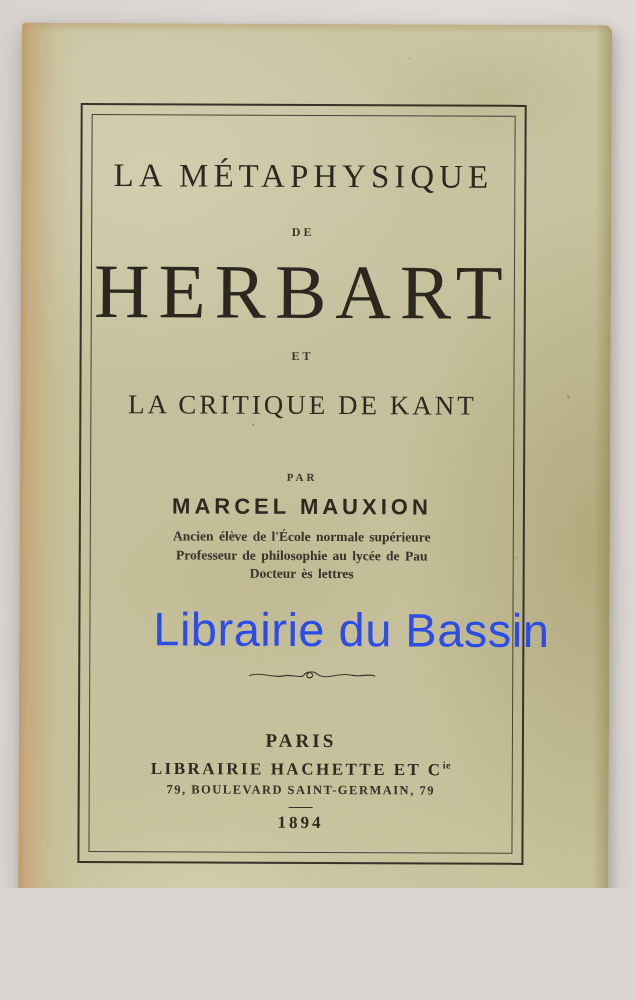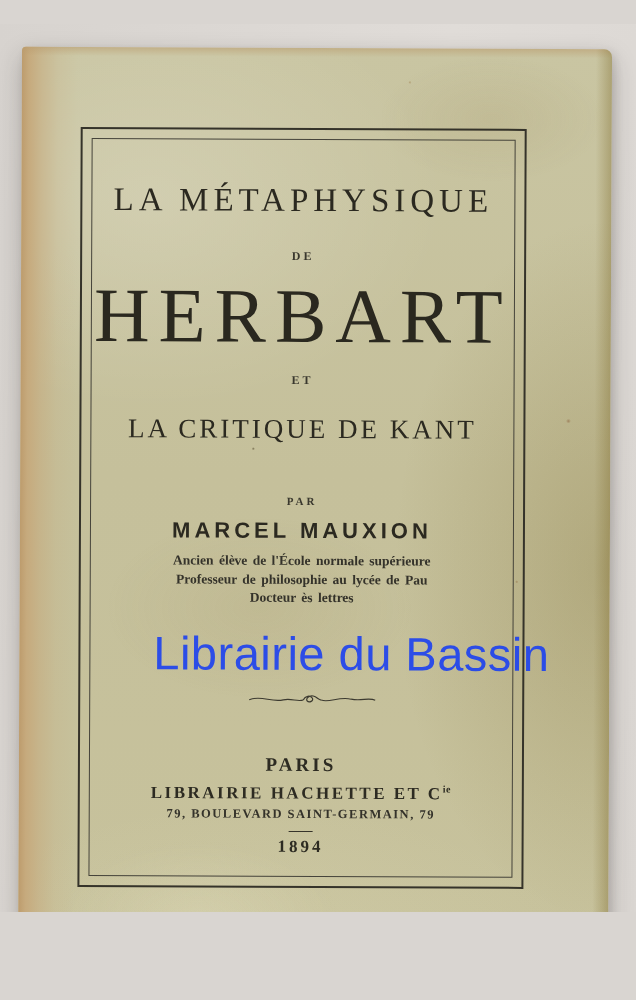--- a/index.html
+++ b/index.html
@@ -2,21 +2,20 @@
 <html><head>
 <meta charset="utf-8">
 <style>
   html, body { margin: 0; padding: 0; background: #d9d5d1; }
   .photo {
     position: relative;
     width: 636px; height: 888px;
     overflow: hidden;
     background: linear-gradient(102deg, #d7d3cf 0%, #e0dcd8 55%, #dad6d2 100%);
     font-family: "Liberation Serif", serif;
-    margin-top: 24px;
   }
   .book {
     position: absolute;
     left: 20px; top: 24px;
     width: 590px; height: 946px;
     background:
       radial-gradient(420px 300px at 22% 16%, rgba(255,255,252,0.18), rgba(255,255,252,0) 70%),
       radial-gradient(300px 500px at 99% 55%, rgba(125,108,48,0.28), rgba(125,108,48,0) 70%),
       radial-gradient(500px 260px at 40% 99%, rgba(235,232,200,0.20), rgba(235,232,200,0) 70%),
       linear-gradient(180deg, #c9c5a2 0%, #c5c09b 45%, #c7c29c 100%);

